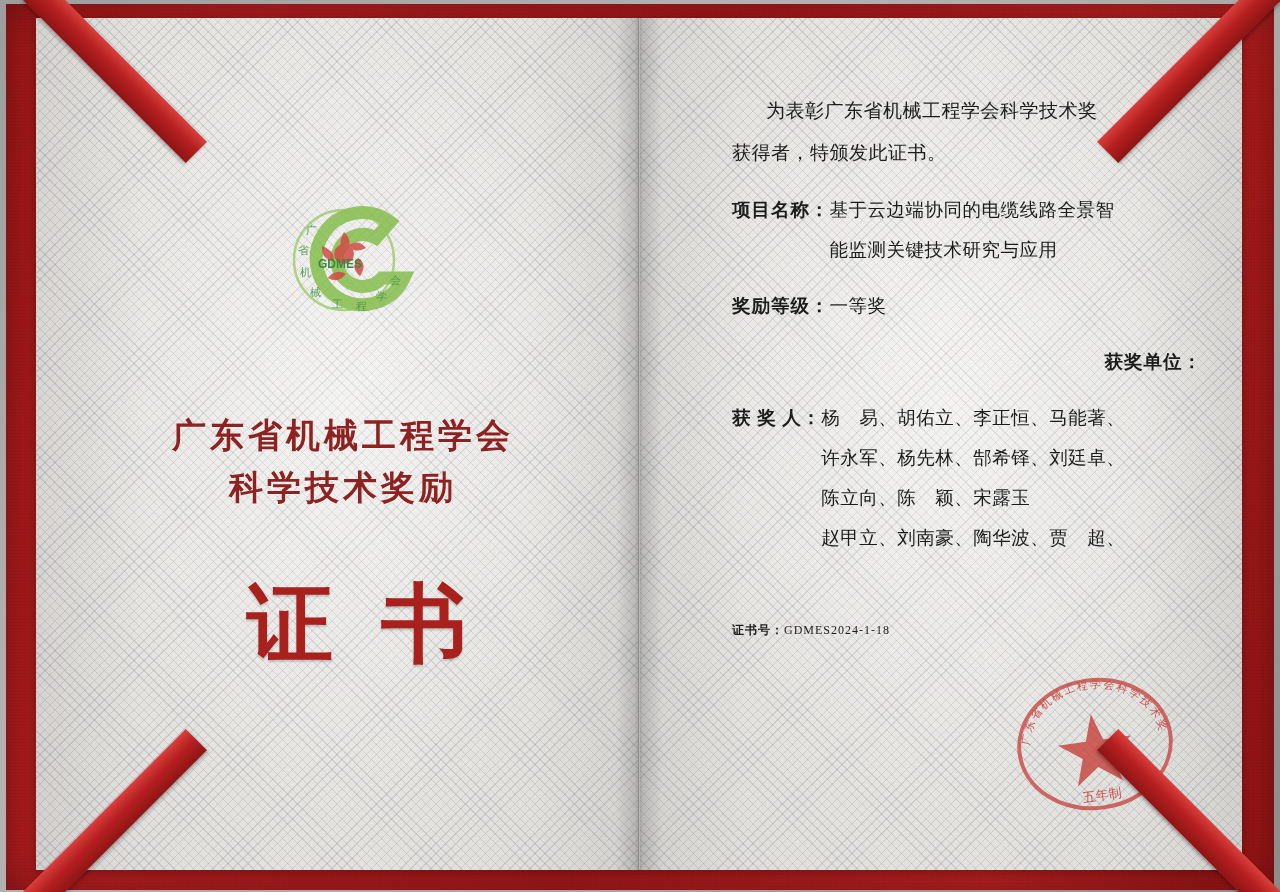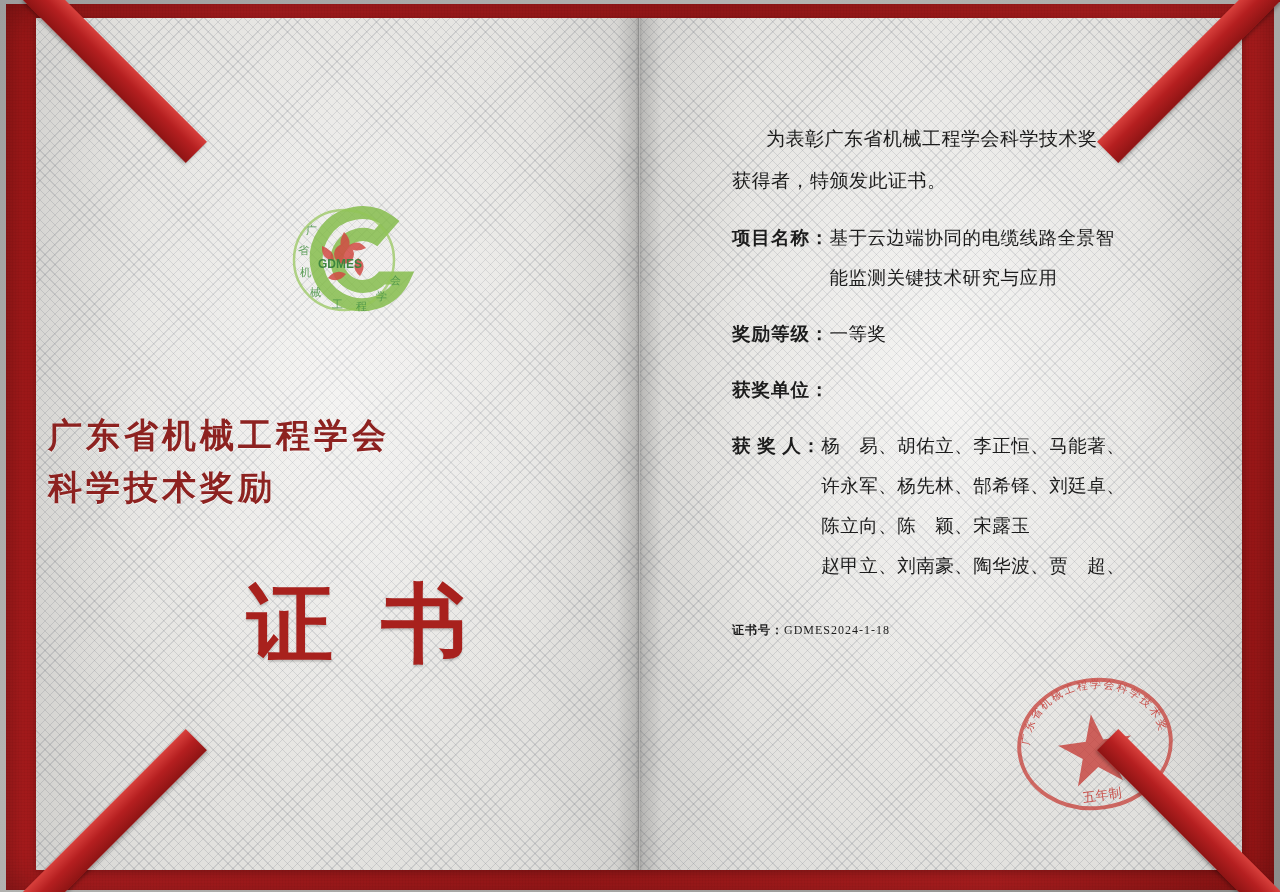--- a/index.html
+++ b/index.html
@@ -138,21 +138,21 @@
     width: 160px;
     height: 150px;
     z-index: 3;
     opacity: .92;
   }
   #left-titles {
     position: absolute;
     left: 12px;
     right: 0;
     top: 392px;
-    text-align: left;
+    text-align: center;
     z-index: 3;
     color: #7a1a18;
   }
   .org-line {
     font-family: "Liberation Serif", "DejaVu Serif", serif;
     font-weight: bold;
     font-size: 34px;
     letter-spacing: 4px;
     line-height: 52px;
     color: #8d2220;
@@ -171,37 +171,38 @@
     text-indent: 48px;
     color: #a8211d;
     text-shadow: 0 2px 2px rgba(0,0,0,.18);
     padding-left: 40px;
   }
 
   
   #right-body {
     position: absolute;
     left: 92px;
-    top: 100px;
+    top: 72px;
     width: 470px;
     z-index: 3;
     color: #1c1c1c;
     font-size: 18.5px;
     line-height: 40px;
   }
   #right-body .intro {
     font-size: 19px;
     line-height: 42px;
     letter-spacing: .5px;
   }
   #right-body .intro .ind { display: block; text-indent: 34px; }
   .field {
     display: flex;
     margin-top: 16px;
     letter-spacing: .5px;
+    justify-content: flex-end;
   }
   .field .lbl {
     flex: 0 0 auto;
     font-weight: bold;
     white-space: nowrap;
     letter-spacing: 1px;
   }
   .field .val {
     flex: 1 1 auto;
     letter-spacing: .5px;

